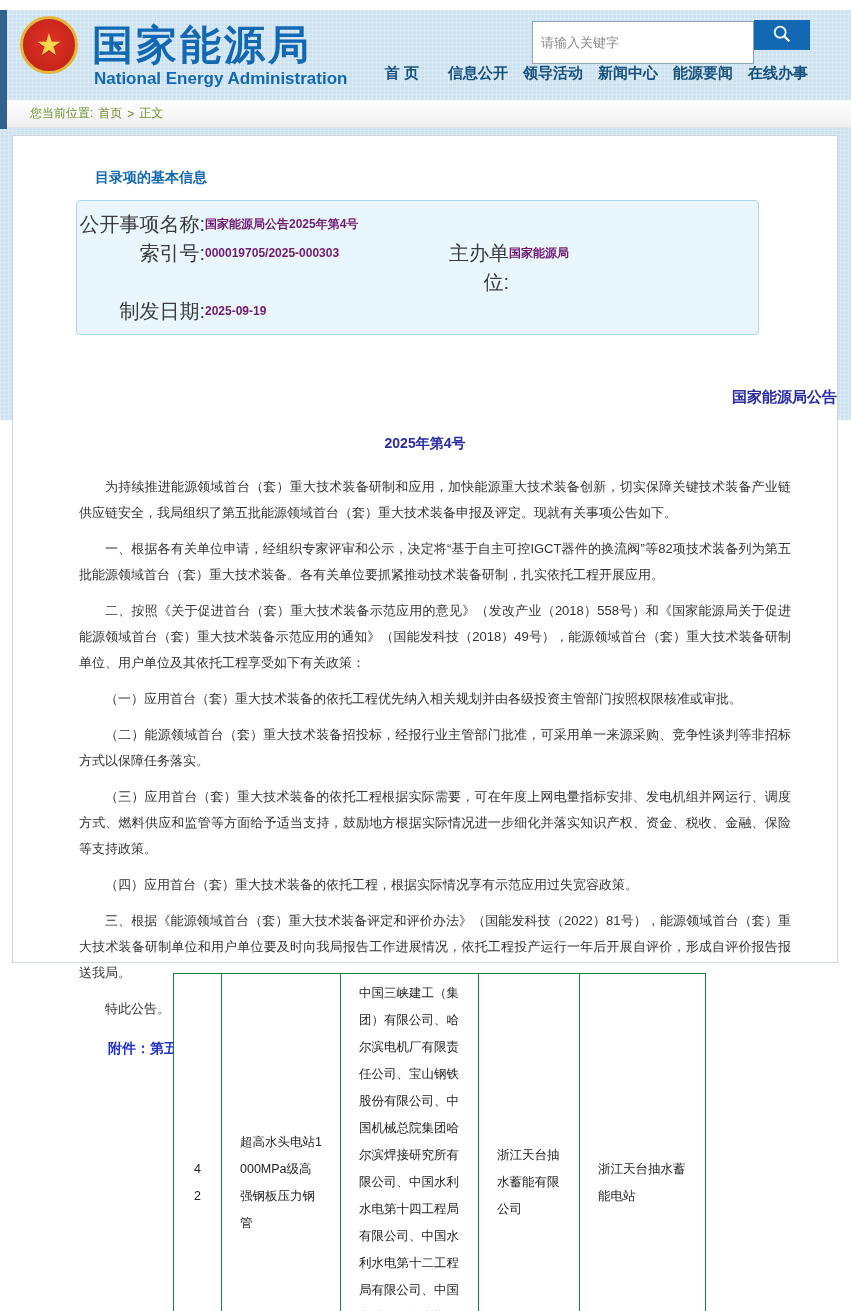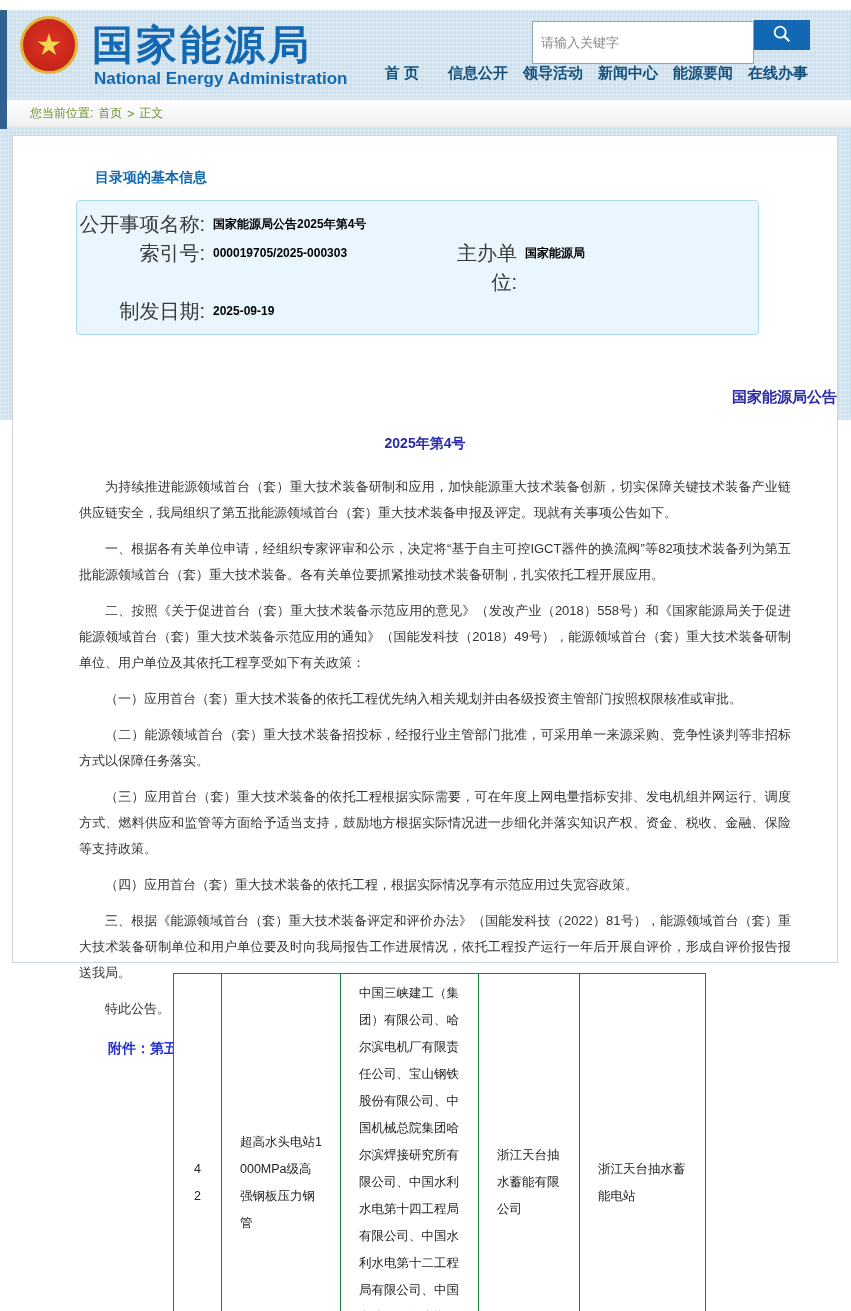--- a/index.html
+++ b/index.html
@@ -84,21 +84,21 @@
     padding-top: 33px; margin-left: 82px;
     font-size: 14px; font-weight: bold; color: #1268b3;
   }
   .meta-box {
     margin: 13px 78px 0 63px;
     background: #e9f6fd; border: 1px solid #a9d6ec; border-radius: 4px;
     padding: 9px 0 8px 0;
   }
   .meta-row { display: flex; line-height: 29px; }
   .meta-label { width: 128px; text-align: right; font-size: 20px; color: #3a3a3a; }
-  .meta-value { font-size: 12px; font-weight: bold; color: #000000; margin-left: 8px; }
+  .meta-value { font-size: 12px; font-weight: bold; color: #701a75; margin-left: 0; }
   .meta-value.w-fixed { width: 230px; margin-right: 0; }
   .meta-label.second { width: 74px; }
 
   .doc-title {
     text-align: right; margin-top: 53px;
     font-size: 15px; font-weight: bold; color: #2b2ba6;
   }
   .doc-number {
     text-align: center; margin-top: 28px;
     font-size: 14px; font-weight: bold; color: #2b2ba6;

